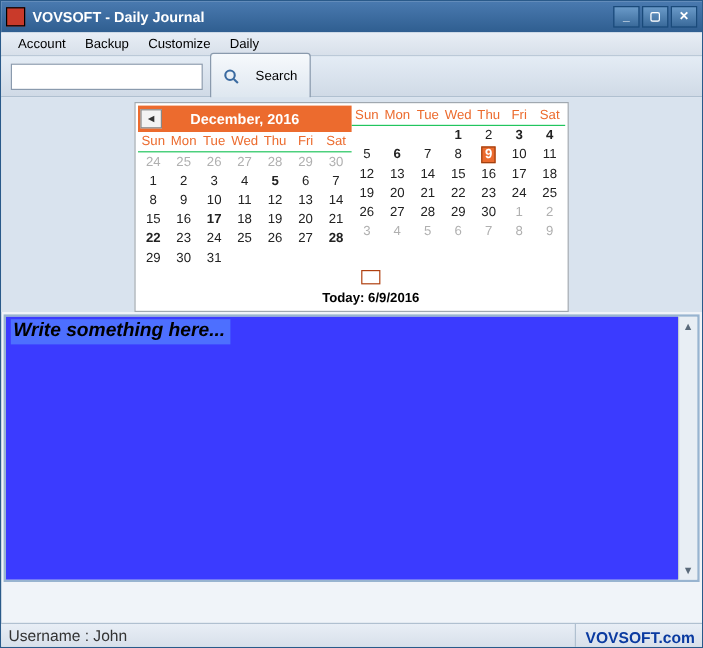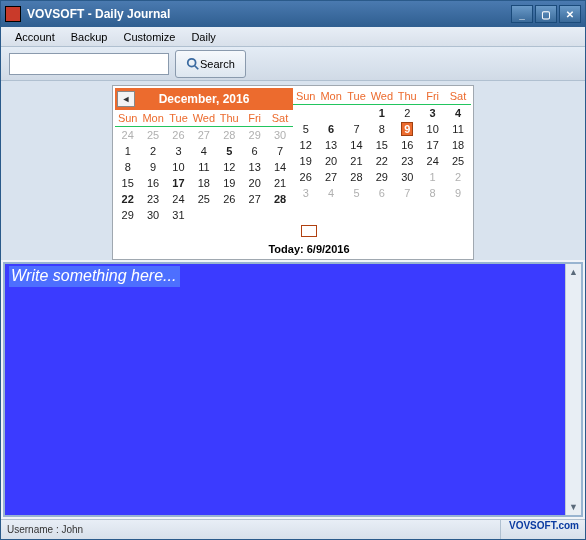--- a/index.html
+++ b/index.html
@@ -7,21 +7,21 @@
   .window { width: 586px; height: 540px; border: 1px solid #2a5a8a; background: #f0f4f9; display: flex; flex-direction: column; }
   .titlebar { height: 26px; background: linear-gradient(#4a7ab0, #2f5e90); display: flex; align-items: center; padding: 0 4px; color: #fff; }
   .titlebar .app-icon { width: 16px; height: 16px; background: #c93a2a; margin-right: 6px; border: 1px solid #000; }
   .titlebar .title { flex: 1; font-size: 12px; font-weight: bold; }
   .tb-btns { display: flex; gap: 2px; }
   .tb-btn { width: 22px; height: 18px; background: linear-gradient(#6a9ac8,#3a6a9a); border: 1px solid #1a4a7a; display: flex; align-items: center; justify-content: center; color: #fff; font-size: 10px; font-weight: bold; cursor: pointer; }
   .menubar { height: 20px; background: linear-gradient(#e8eef6,#d8e0ea); display: flex; align-items: center; padding: 0 6px; border-bottom: 1px solid #b0c0d0; }
   .menu-item { padding: 2px 8px; font-size: 11px; cursor: pointer; }
   .toolbar { height: 34px; background: linear-gradient(#e4ecf5,#d0dae6); display: flex; align-items: center; padding: 4px 8px; gap: 6px; border-bottom: 1px solid #b0c0d0; }
   .search-input { width: 160px; height: 22px; border: 1px solid #8a9aad; background: #fff; padding: 2px 4px; font-size: 11px; }
-  .search-btn { height: 28px; padding: 0 10px; background: linear-gradient(#f6f9fc,#dde6ef); border: 1px solid #8a9aad; border-radius: 3px; display: flex; align-items: center; gap: 0; cursor: pointer; font-size: 11px; }
+  .search-btn { height: 40px; padding: 0 10px; background: linear-gradient(#f6f9fc,#dde6ef); border: 1px solid #8a9aad; border-radius: 3px; display: flex; align-items: center; gap: 13px; cursor: pointer; font-size: 11px; }
   .search-btn .mag { width: 14px; height: 14px; }
   .cal-wrap { background: #d9e3ee; padding: 4px 0 0 0; display: flex; justify-content: center; }
   .cal-panel { background: #fff; border: 1px solid #a0a8b0; padding: 2px 2px 4px 2px; }
   .cal-months { display: flex; }
   .month { width: 178px; }
   .month-header { height: 22px; background: #ec6b2e; color: #fff; display: flex; align-items: center; justify-content: center; position: relative; font-size: 12px; font-weight: bold; }
   .nav-btn { position: absolute; width: 18px; height: 16px; background: #f3f3f3; border: 1px solid #888; display: flex; align-items: center; justify-content: center; font-size: 9px; color: #333; cursor: pointer; }
   .nav-prev { left: 2px; }
   .nav-next { right: 2px; }
   .dow-row, .week-row { display: flex; }
@@ -30,24 +30,24 @@
   .dow-cell { color: #ec6b2e; }
   .day-cell { color: #222; cursor: pointer; }
   .day-cell.gray { color: #b0b0b0; }
   .day-cell.bold { font-weight: bold; }
   .day-cell.today .num { background: #ec6b2e; color: #fff; padding: 0 2px; border: 1px solid #a04010; }
   .today-footer { display: flex; align-items: center; gap: 6px; padding: 2px 4px 0 36px; font-size: 11px; flex-direction: column; }
   .today-swatch { width: 16px; height: 12px; border: 1px solid #b04010; background: #fff; display: inline-block; }
   .today-footer b { font-weight: bold; }
   .editor-wrap { flex: 1; border: 2px solid #98b4d0; margin: 2px; position: relative; display: flex; }
   .editor { flex: 1; background: #3b3bff; position: relative; overflow: hidden; }
-  .editor-placeholder { position: absolute; top: 2px; left: 4px; background: #4d6fff; color: #ffffff; font-size: 16px; font-weight: normal; font-style: italic; padding: 1px 4px 2px 2px; }
+  .editor-placeholder { position: absolute; top: 2px; left: 4px; background: #4d6fff; color: #000000; font-size: 16px; font-weight: bold; font-style: italic; padding: 1px 4px 2px 2px; }
   .scrollbar { width: 16px; background: #e8eef4; border-left: 1px solid #c0cad4; position: relative; }
   .sb-arrow { height: 16px; display: flex; align-items: center; justify-content: center; font-size: 9px; color: #5a6a7a; cursor: pointer; }
-  .statusbar { height: 20px; background: linear-gradient(#e8eef6,#d8e0ea); border-top: 1px solid #b0c0d0; display: flex; align-items: flex-start; padding: 0 6px; font-size: 10px; }
+  .statusbar { height: 20px; background: linear-gradient(#e8eef6,#d8e0ea); border-top: 1px solid #b0c0d0; display: flex; align-items: flex-end; padding: 0 6px; font-size: 13px; margin-top: 32px; }
   .statusbar .left { flex: 1; color: #333; border-right: 1px solid #b0c0d0; height: 100%; display: flex; align-items: center; }
   .statusbar .right { color: #0a3aa0; font-weight: bold; padding-left: 8px; }
 </style>
 </head>
 <body>
 
 <div class="window">
   <div class="titlebar">
     <div class="app-icon"></div>
     <div class="title">VOVSOFT - Daily Journal</div>

